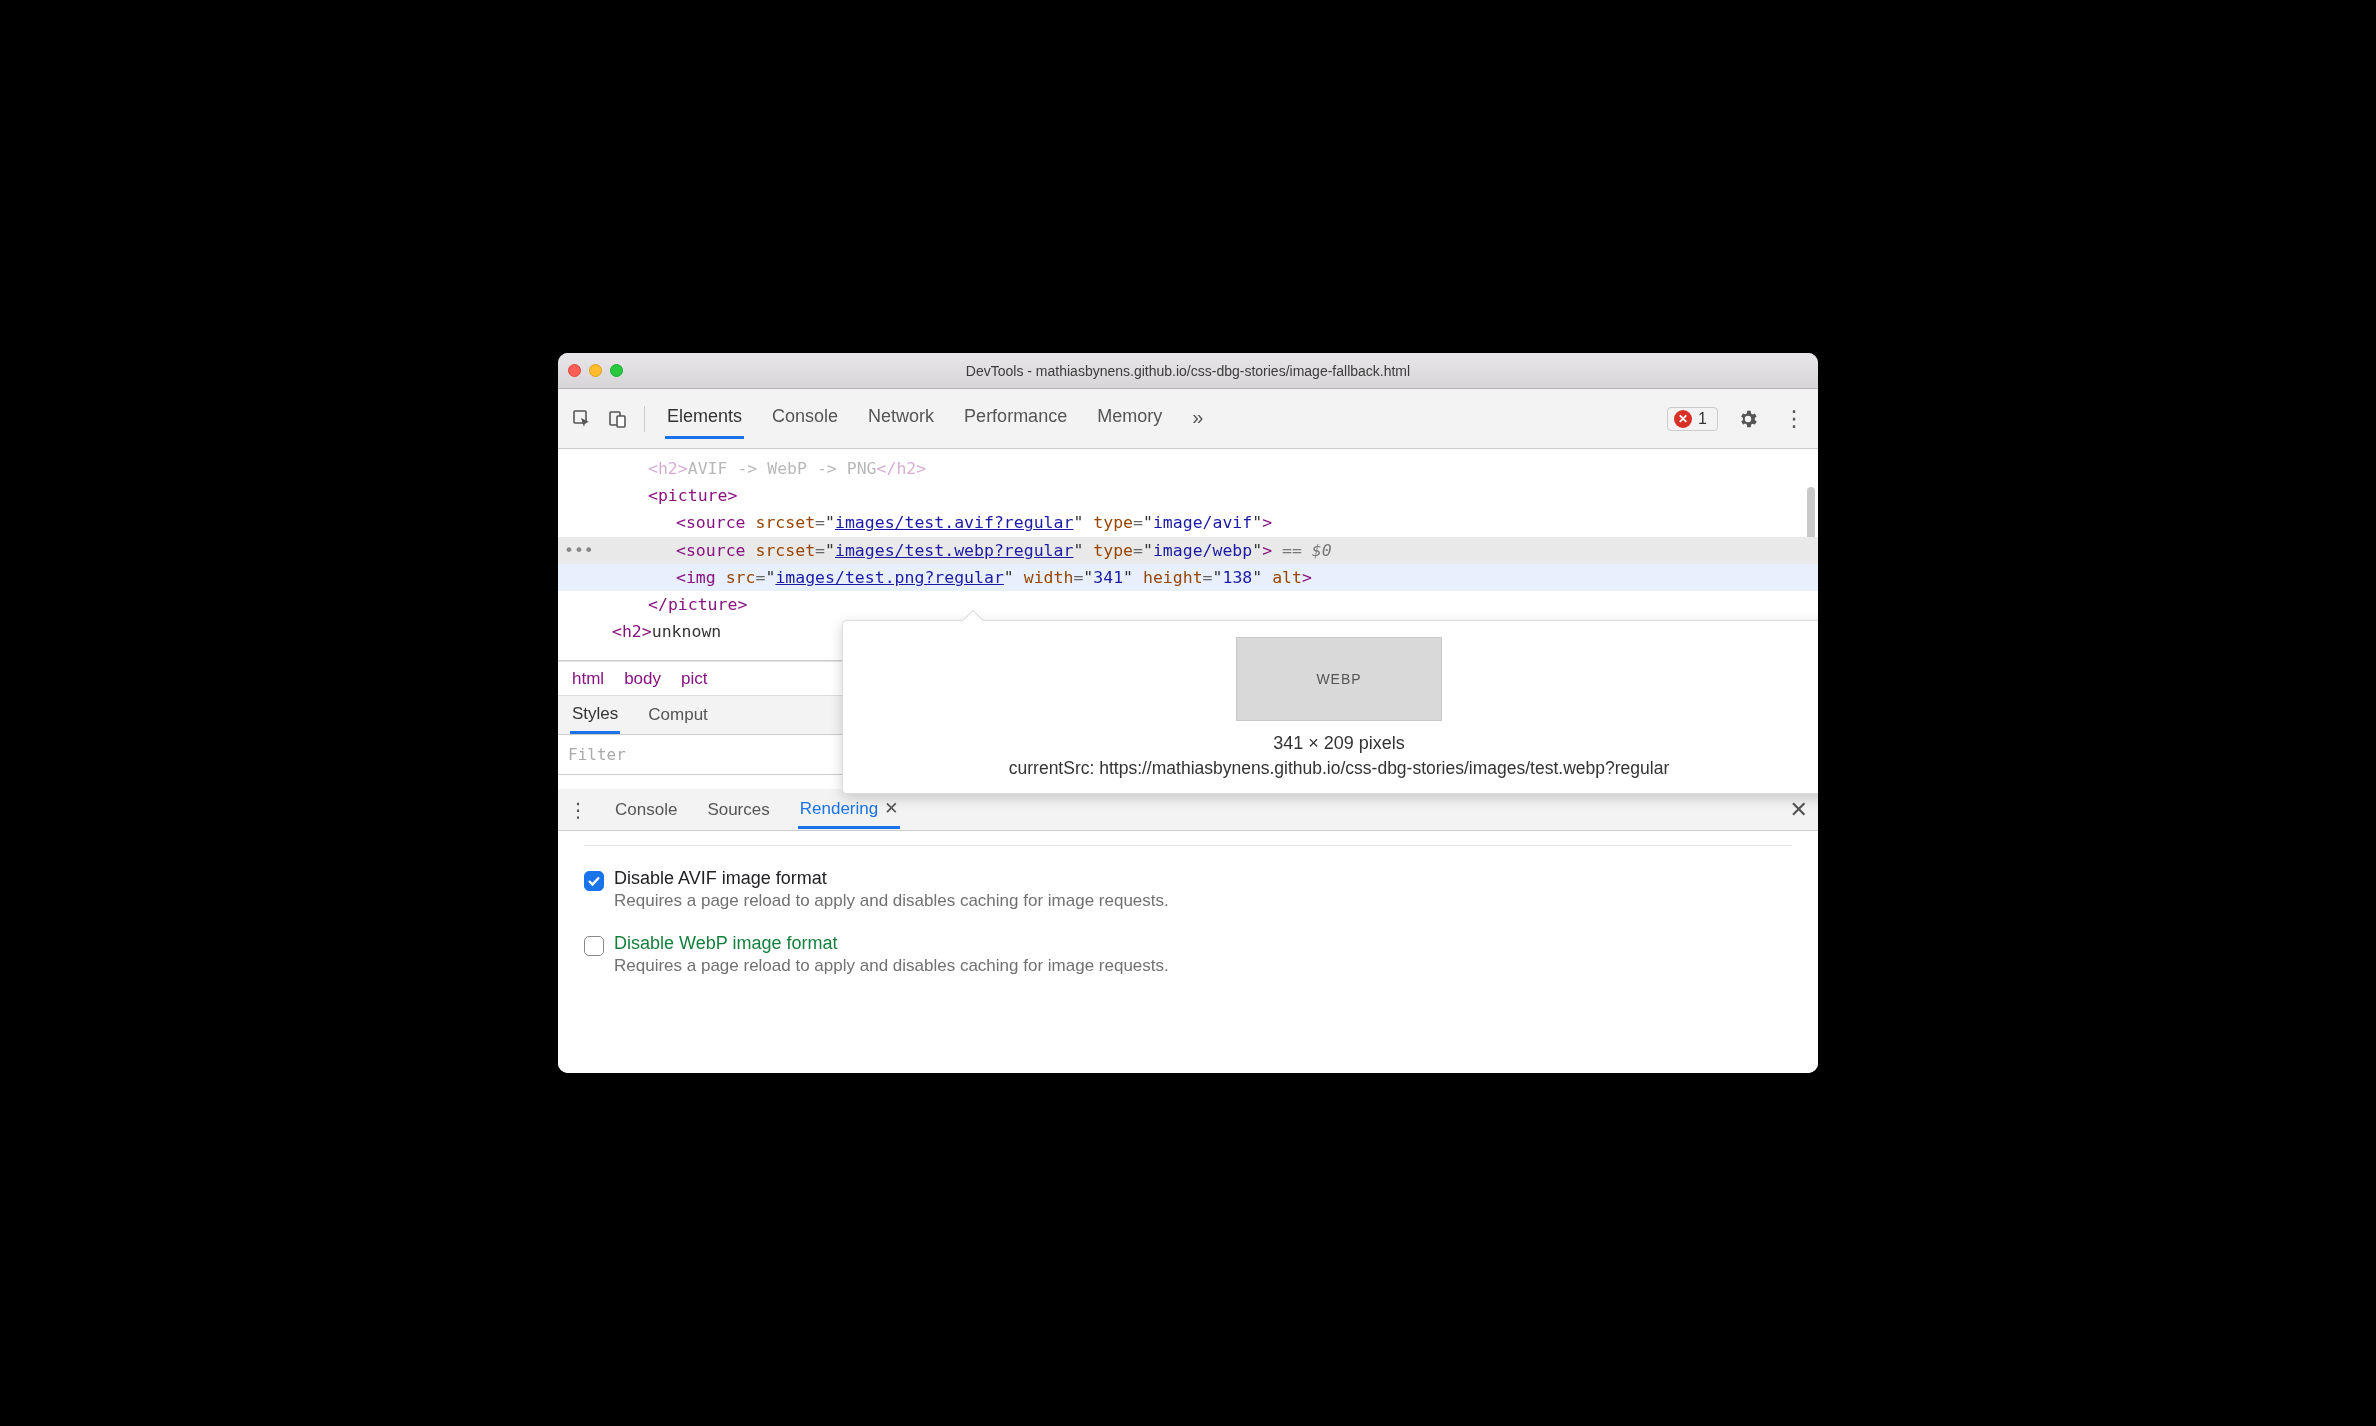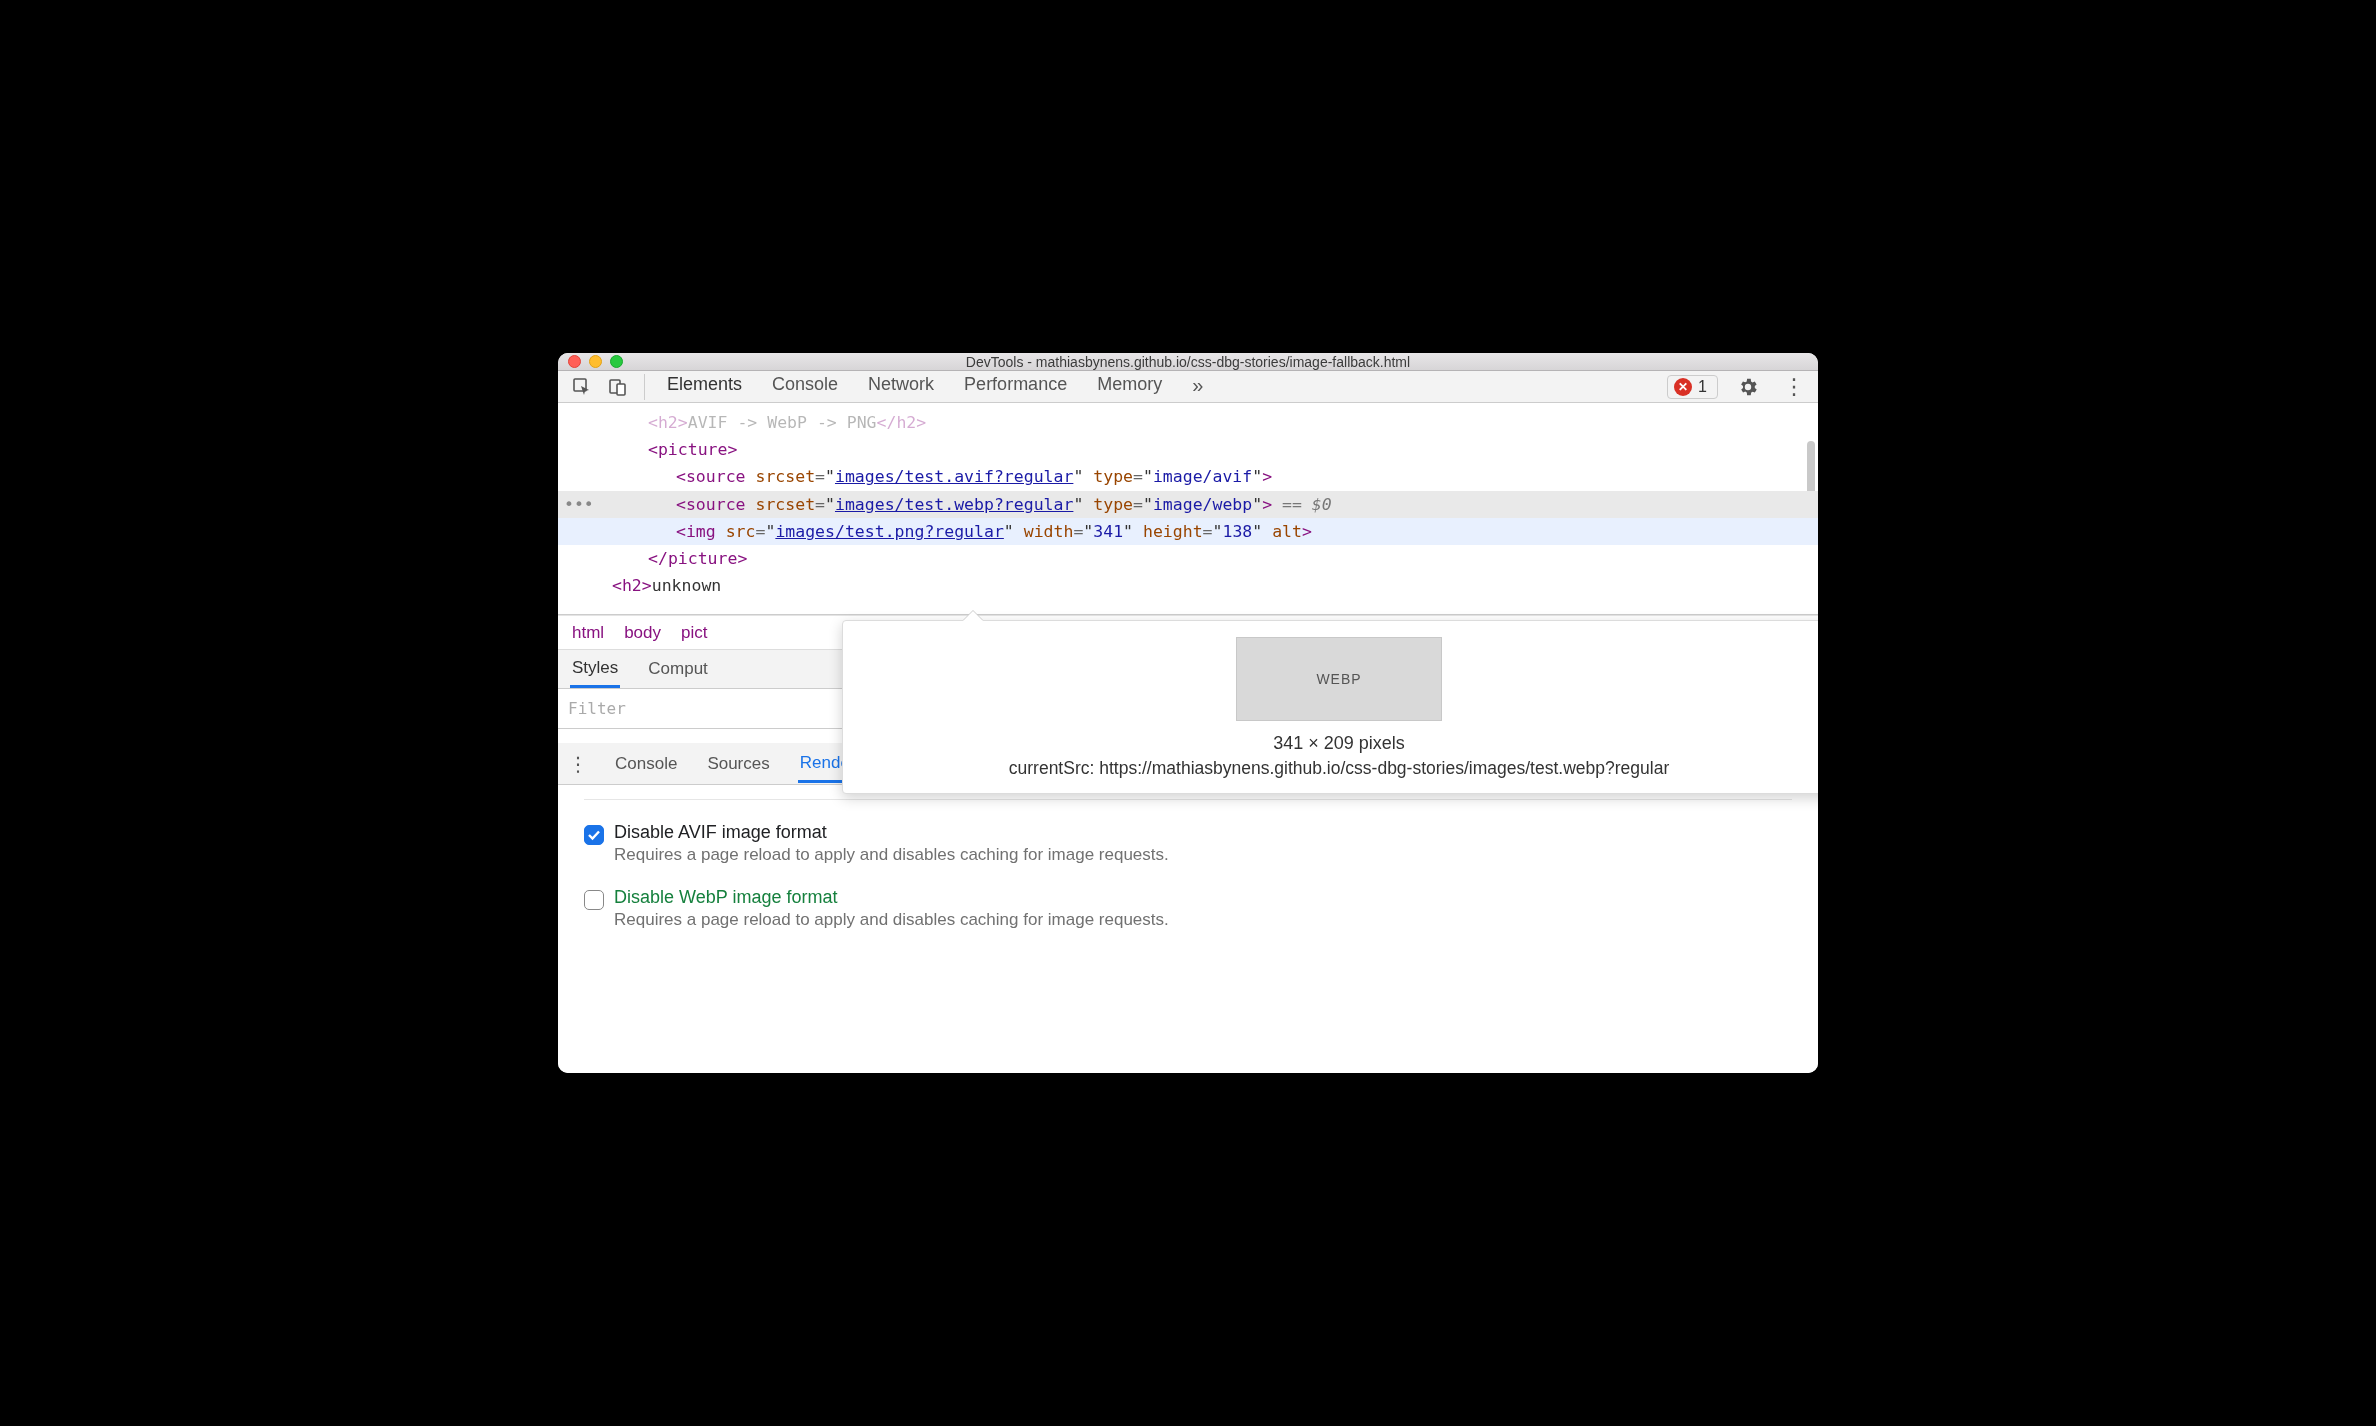--- a/index.html
+++ b/index.html
@@ -19,36 +19,36 @@
     border-radius: 10px;
     box-shadow: 0 20px 60px rgba(0,0,0,0.5);
     overflow: hidden;
     position: relative;
     display: flex;
     flex-direction: column;
     font-size: 15px;
     color: #333;
   }
   .titlebar {
-    height: 18px;
+    height: 36px;
     background: linear-gradient(#e8e6e8,#d7d5d7);
     border-bottom: 1px solid #b5b3b5;
     display: flex;
     align-items: center;
     padding: 0 10px;
     position: relative;
   }
   .traffic { display:flex; gap:8px; }
   .dot { width:13px; height:13px; border-radius:50%; }
   .dot.red{background:#ff5f57;border:1px solid #e24238;}
   .dot.yellow{background:#ffbd2e;border:1px solid #e1a116;}
   .dot.green{background:#28c93f;border:1px solid #17a92d;}
   .title { position:absolute; left:0; right:0; text-align:center; font-size:14px; color:#3b3b3b; }
   .toolbar {
-    height: 32px;
+    height: 60px;
     border-bottom: 1px solid #ccc;
     display:flex;
     align-items:center;
     padding: 0 8px;
     gap: 4px;
     background:#f3f3f3;
     position: relative;
   }
   .tb-icon { width:32px; height:32px; display:flex;align-items:center;justify-content:center;color:#555;}
   .tb-sep { width:1px; height:26px; background:#ccc; margin:0 6px;}

